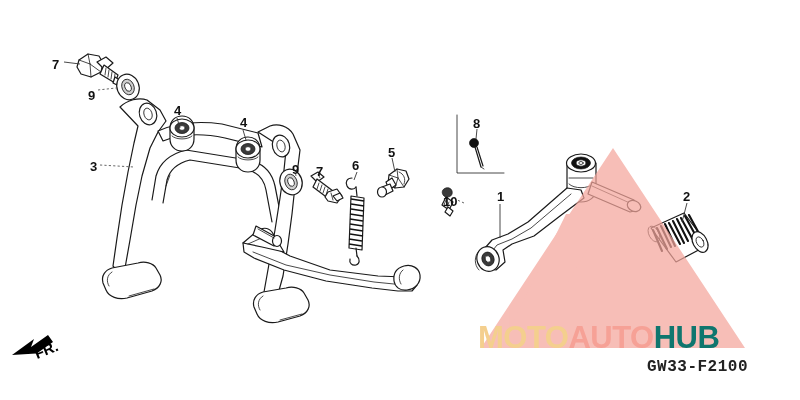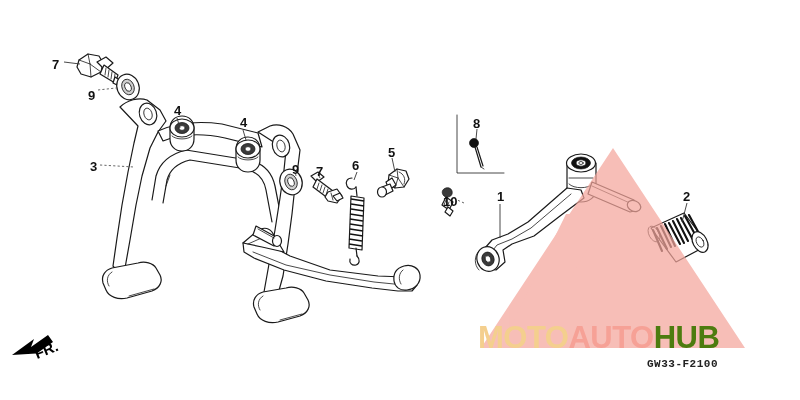--- a/index.html
+++ b/index.html
@@ -1,25 +1,25 @@
 <!DOCTYPE html>
 <html><head>
 <meta charset="utf-8">
 <style>
   html,body{margin:0;padding:0;background:#ffffff;}
   body{width:800px;height:400px;overflow:hidden;font-family:"Liberation Sans",sans-serif;}
   #page{position:relative;width:800px;height:400px;background:#ffffff;}
   .layer{position:absolute;left:0;top:0;width:800px;height:400px;}
   .lbl{position:absolute;font-family:"Liberation Sans",sans-serif;font-size:13px;font-weight:700;color:#111;line-height:1;}
-  .partno{position:absolute;font-family:"Liberation Mono",monospace;font-size:11px;font-weight:700;color:#222;letter-spacing:.5px;padding-left:47px;}
+  .partno{position:absolute;font-family:"Liberation Mono",monospace;font-size:16px;font-weight:700;color:#222;letter-spacing:.5px;padding-left:47px;}
   .frtxt{position:absolute;font-family:"Liberation Sans",sans-serif;font-size:15px;font-weight:700;color:#000;transform:rotate(-22deg);transform-origin:left bottom;}
   .wm-text{position:absolute;font-family:"Liberation Sans",sans-serif;font-weight:700;font-size:31px;letter-spacing:-0.5px;white-space:nowrap;}
   .wm-a{color:#f4cf8e;}
   .wm-m{color:#f6a196;}
-  .wm-h{color:#4d7c0f;}
+  .wm-h{color:#0f766e;}
 </style>
 </head>
 <body>
 
 <div id="page">
 
   <svg class="layer" viewBox="0 0 800 400">
     <defs>
       <style>
         .ln{fill:none;stroke:#1a1a1a;stroke-width:1.2;stroke-linecap:round;stroke-linejoin:round;}

